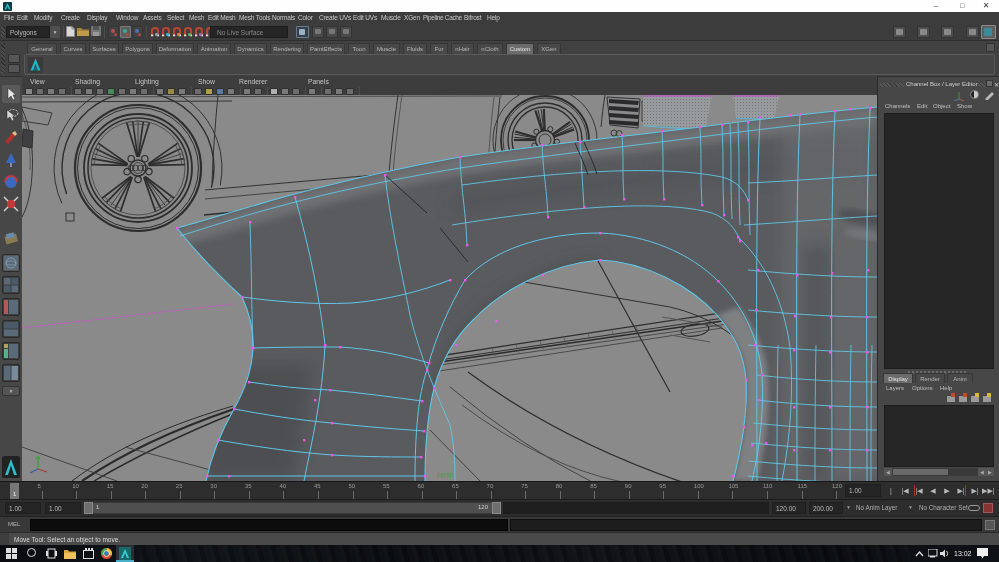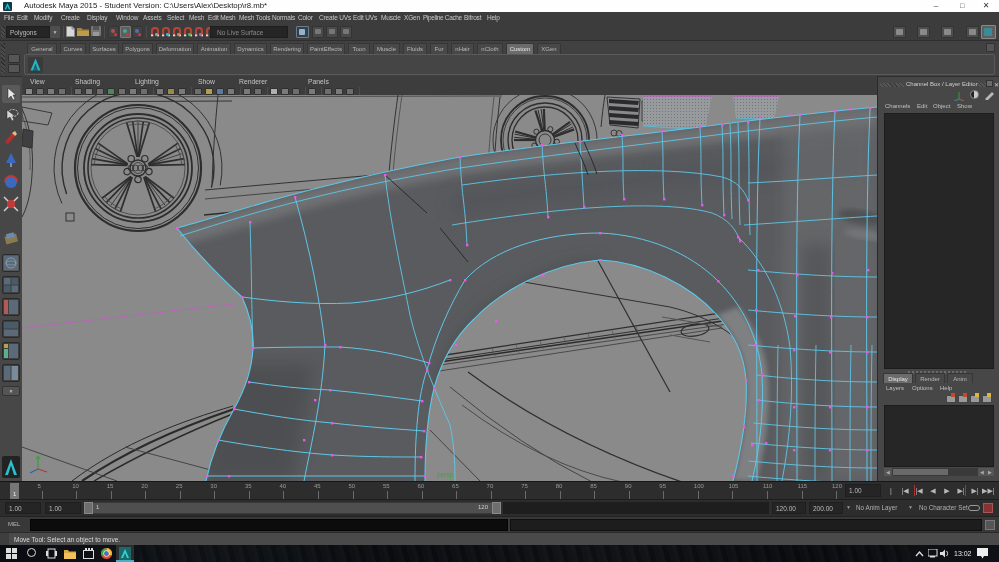--- a/index.html
+++ b/index.html
@@ -45,21 +45,20 @@
   .trbtn{position:absolute;top:2px;width:12px;height:13px;color:#b8b8b8;font-size:7px;line-height:13px;text-align:center;}
 </style>
 </head>
 <body>
 <div id="app">
   <div id="titlebar">
     <svg class="abs" style="left:3px;top:2px" width="9" height="9" viewBox="0 0 9 9">
         <rect width="9" height="9" rx="1" fill="#0b3b44"></rect>
         <path d="M1.5 7.5 L4.5 1 L7.5 7.5 L5.8 7.5 L4.5 4 L3.2 7.5 Z" fill="#2dbecd"></path>
       </svg>
-    <span class="txt">Autodesk Maya 2015 - Student Version: C:\Users\Alex\Desktop\r8.mb*</span>
     <span class="winbtn" style="left:929px">–</span>
     <span class="winbtn" style="left:955px;font-size:7px">□</span>
     <span class="winbtn" style="left:979px">✕</span>
   </div>
   <div id="menubar">
     <span style="left:4px">File</span>
       <span style="left:17px">Edit</span>
       <span style="left:34px">Modify</span>
     <span style="left:61px">Create</span>
       <span style="left:87px">Display</span>

